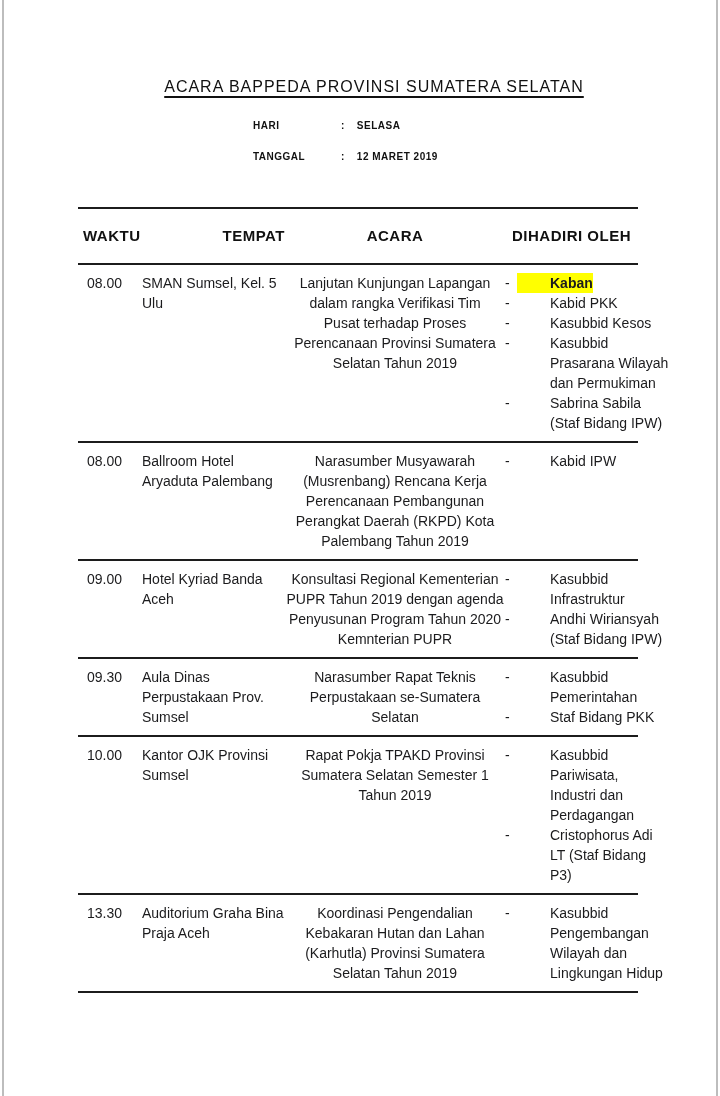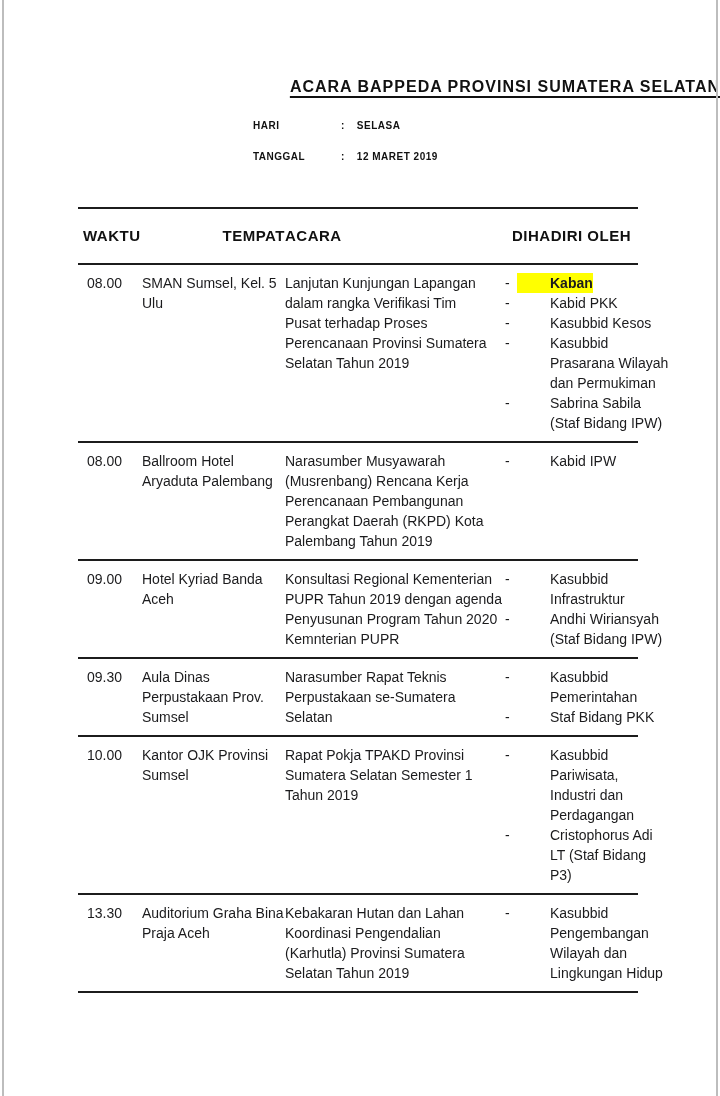--- a/index.html
+++ b/index.html
@@ -9,45 +9,45 @@
     background:#ffffff;
     color:#1b1b1d;
     font-family:"Liberation Sans", sans-serif;
     overflow:hidden;
   }
   .edge{position:absolute;top:0;bottom:0;width:2px;background:#bdbdbd;}
   .edge.left{left:2px;}
   .edge.right{right:2px;}
   .content{padding-top:76px;}
   .doc-title{
-    margin:0;text-align:right;
-    font-size:16px;font-weight:bold;letter-spacing:1px;
+    margin:0;text-align:center;
+    font-size:16px;font-weight:normal;letter-spacing:1px;
     line-height:22px;
     text-decoration:underline;
     text-decoration-thickness:2px;
     text-underline-offset:4px;
     color:#111;
     padding-left:28px;
   }
   .meta{margin:12px 0 0 253px;}
   .meta-row{display:flex;align-items:center;height:31px;font-size:10px;font-weight:bold;letter-spacing:0.5px;color:#111;}
   .m-label{width:88px;flex:none;}
   .m-colon{flex:none;}
   .m-value{margin-left:12px;white-space:nowrap;}
   .table{margin:35px 0 0 78px;width:560px;}
   .rule{height:2px;background:#1c1c1c;}
   .thead{display:flex;padding:18px 0 19px 0;font-size:15px;font-weight:bold;letter-spacing:0.5px;color:#111;}
   .h-time{width:64px;box-sizing:border-box;padding-left:5px;text-align:left;}
   .h-place{width:143px;text-align:right;}
-  .h-event{width:220px;text-align:left;}
+  .h-event{width:220px;text-align:center;}
   .h-att{width:133px;text-align:center;}
   .trow{display:flex;padding:8px 0;font-size:14px;line-height:20px;}
   .c-time{width:64px;box-sizing:border-box;padding-left:9px;flex:none;}
   .c-place{width:143px;flex:none;}
-  .c-event{width:220px;flex:none;}
+  .c-event{width:220px;flex:none;text-align:center;}
   .c-att{width:133px;flex:none;}
   .line{white-space:nowrap;}
   .att{display:flex;align-items:flex-start;}
   .dash{width:12px;flex:none;}
   .txt{flex:1;min-width:0;}
   .aline{white-space:nowrap;padding-left:33px;}
   .hl{background:#ffff00;font-weight:bold;display:inline-block;}
 </style>
 </head>
 <body>
@@ -271,22 +271,22 @@
 
       <div class="trow">
         <div class="c-time">
           <div class="line">13.30</div>
         </div>
         <div class="c-place">
           <div class="line">Auditorium Graha Bina</div>
           <div class="line">Praja Aceh</div>
         </div>
         <div class="c-event">
+          <div class="line">Koordinasi Pengendalian</div>
           <div class="line">Kebakaran Hutan dan Lahan</div>
-          <div class="line">Koordinasi Pengendalian</div>
           <div class="line">(Karhutla) Provinsi Sumatera</div>
           <div class="line">Selatan Tahun 2019</div>
         </div>
         <div class="c-att">
           <div class="att">
             <span class="dash">-</span>
             <span class="txt">
               <div class="aline">Kasubbid</div>
               <div class="aline">Pengembangan</div>
               <div class="aline">Wilayah dan</div>

